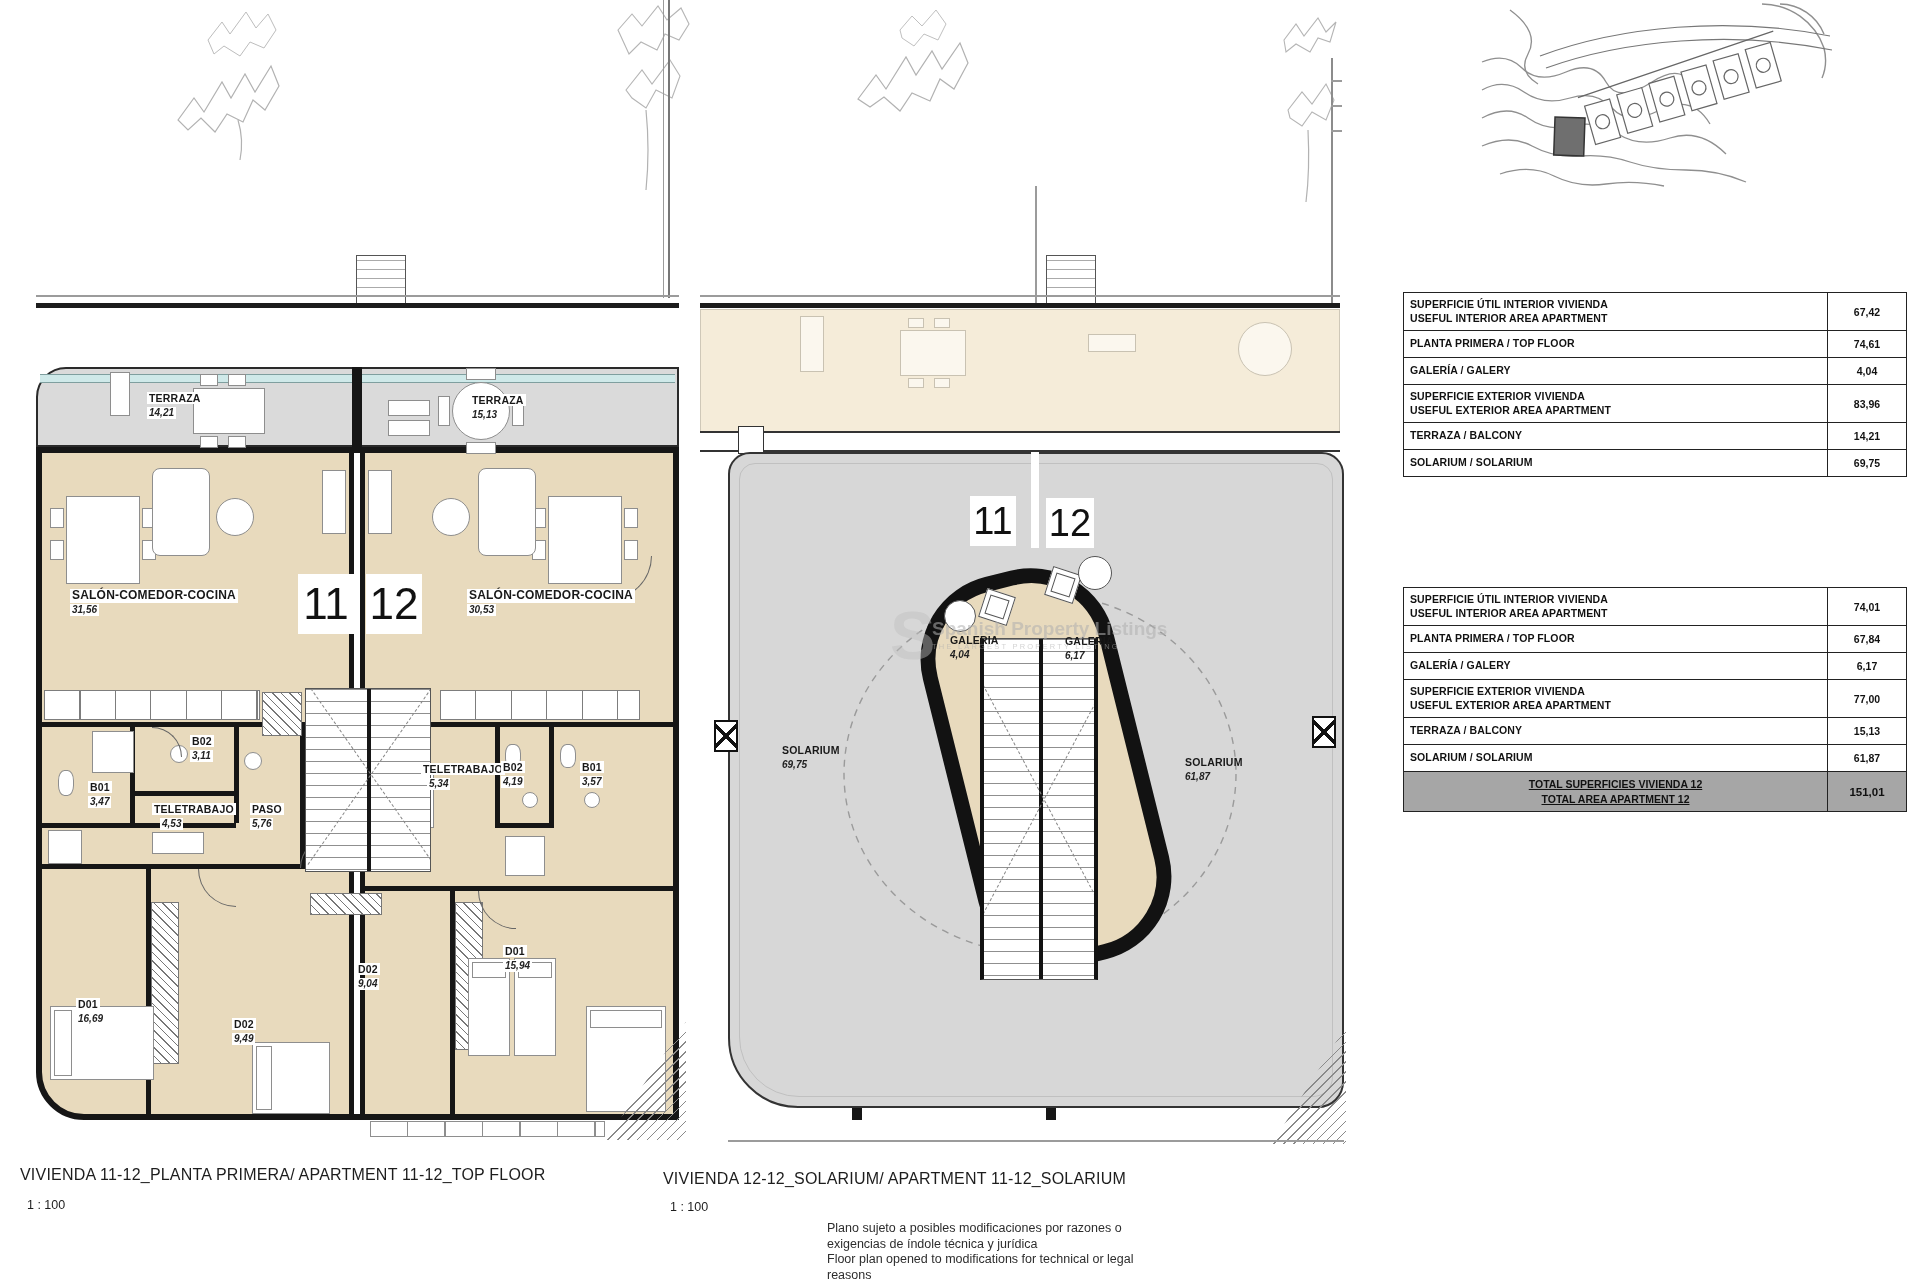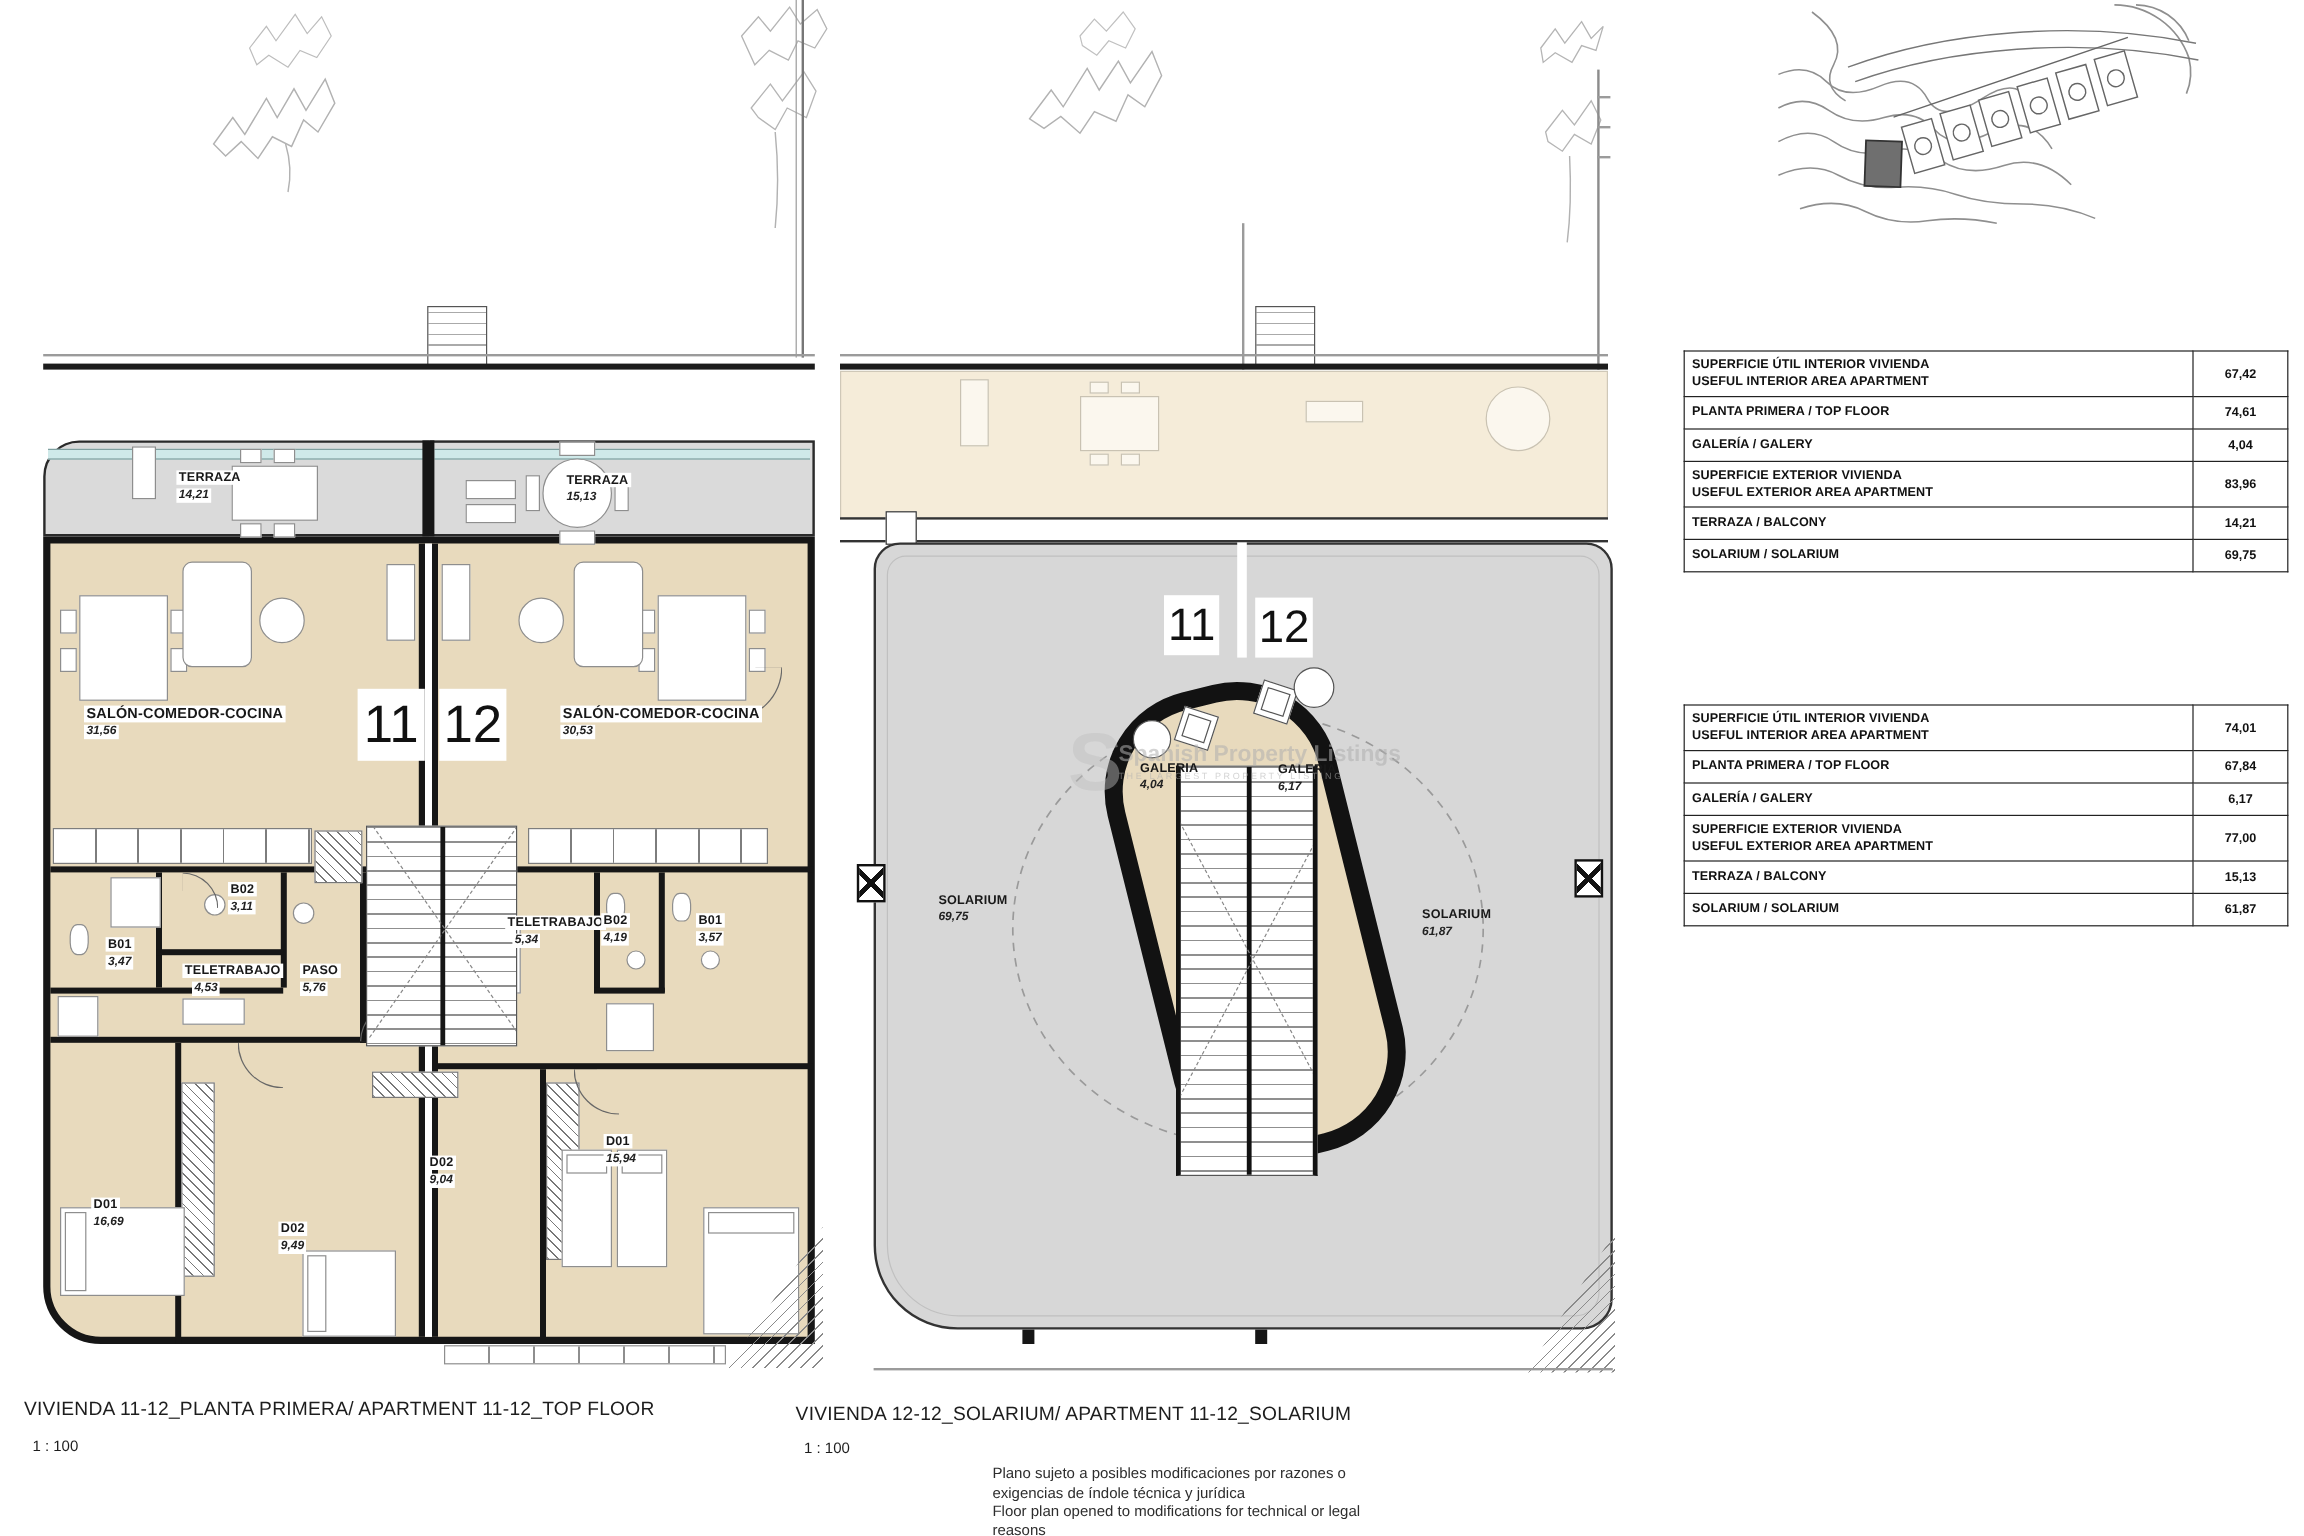--- a/index.html
+++ b/index.html
@@ -461,20 +461,27 @@
             <span>TERRAZA / BALCONY</span>
           </td>
       <td class="val">15,13</td>
     </tr>
     <tr style="height:27px;">
       <td class="lbl">
             <span>SOLARIUM / SOLARIUM</span>
           </td>
       <td class="val">61,87</td>
     </tr>
+    <tr style="height:40px;">
+      <td class="tot">
+            <span>TOTAL SUPERFICIES VIVIENDA 12</span>
+            <span>TOTAL AREA APARTMENT 12</span>
+          </td>
+      <td class="totval">151,01</td>
+    </tr>
   </tbody>
     </table>
 
   <div class="wmS" style="left:890px;top:596px;">S</div>
   <div class="wm" style="left:932px;top:618px;">
     <div class="wm1">Spanish Property Listings</div>
     <div class="wm2">THE LARGEST PROPERTY LISTING</div>
   </div>
 
   <div class="cap" style="left:20px;top:1166px;">VIVIENDA 11-12_PLANTA PRIMERA/ APARTMENT 11-12_TOP FLOOR</div>

